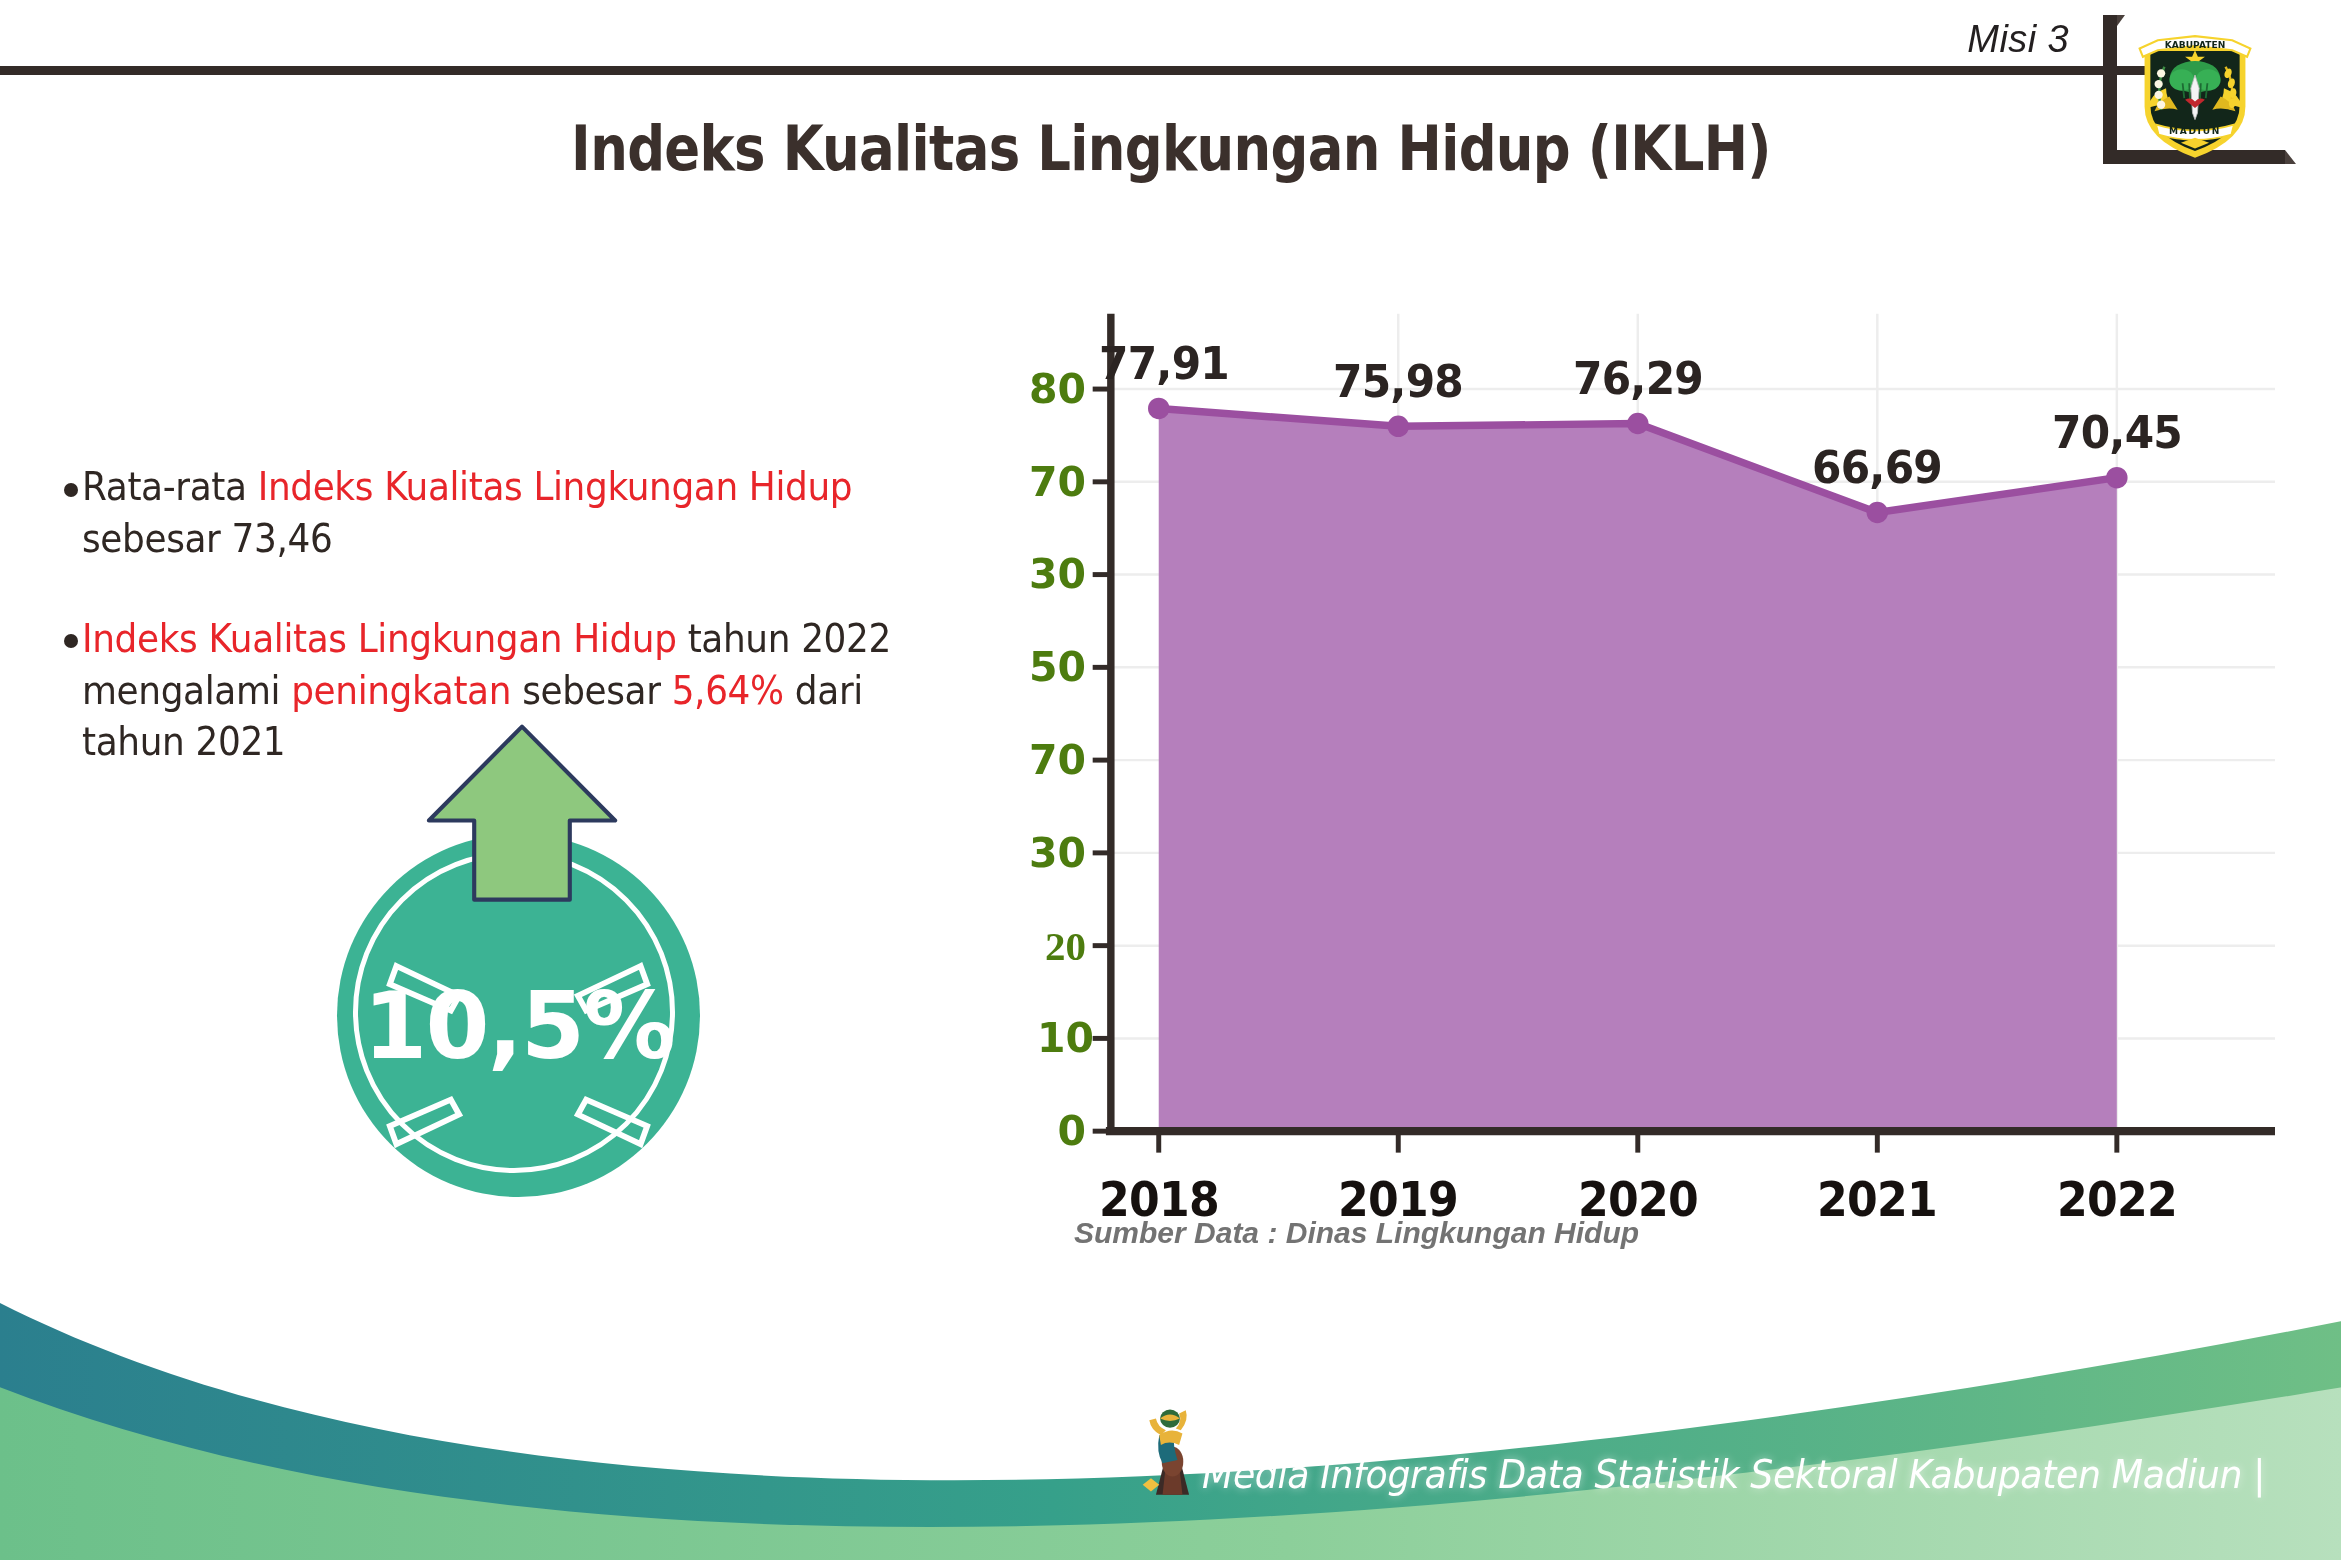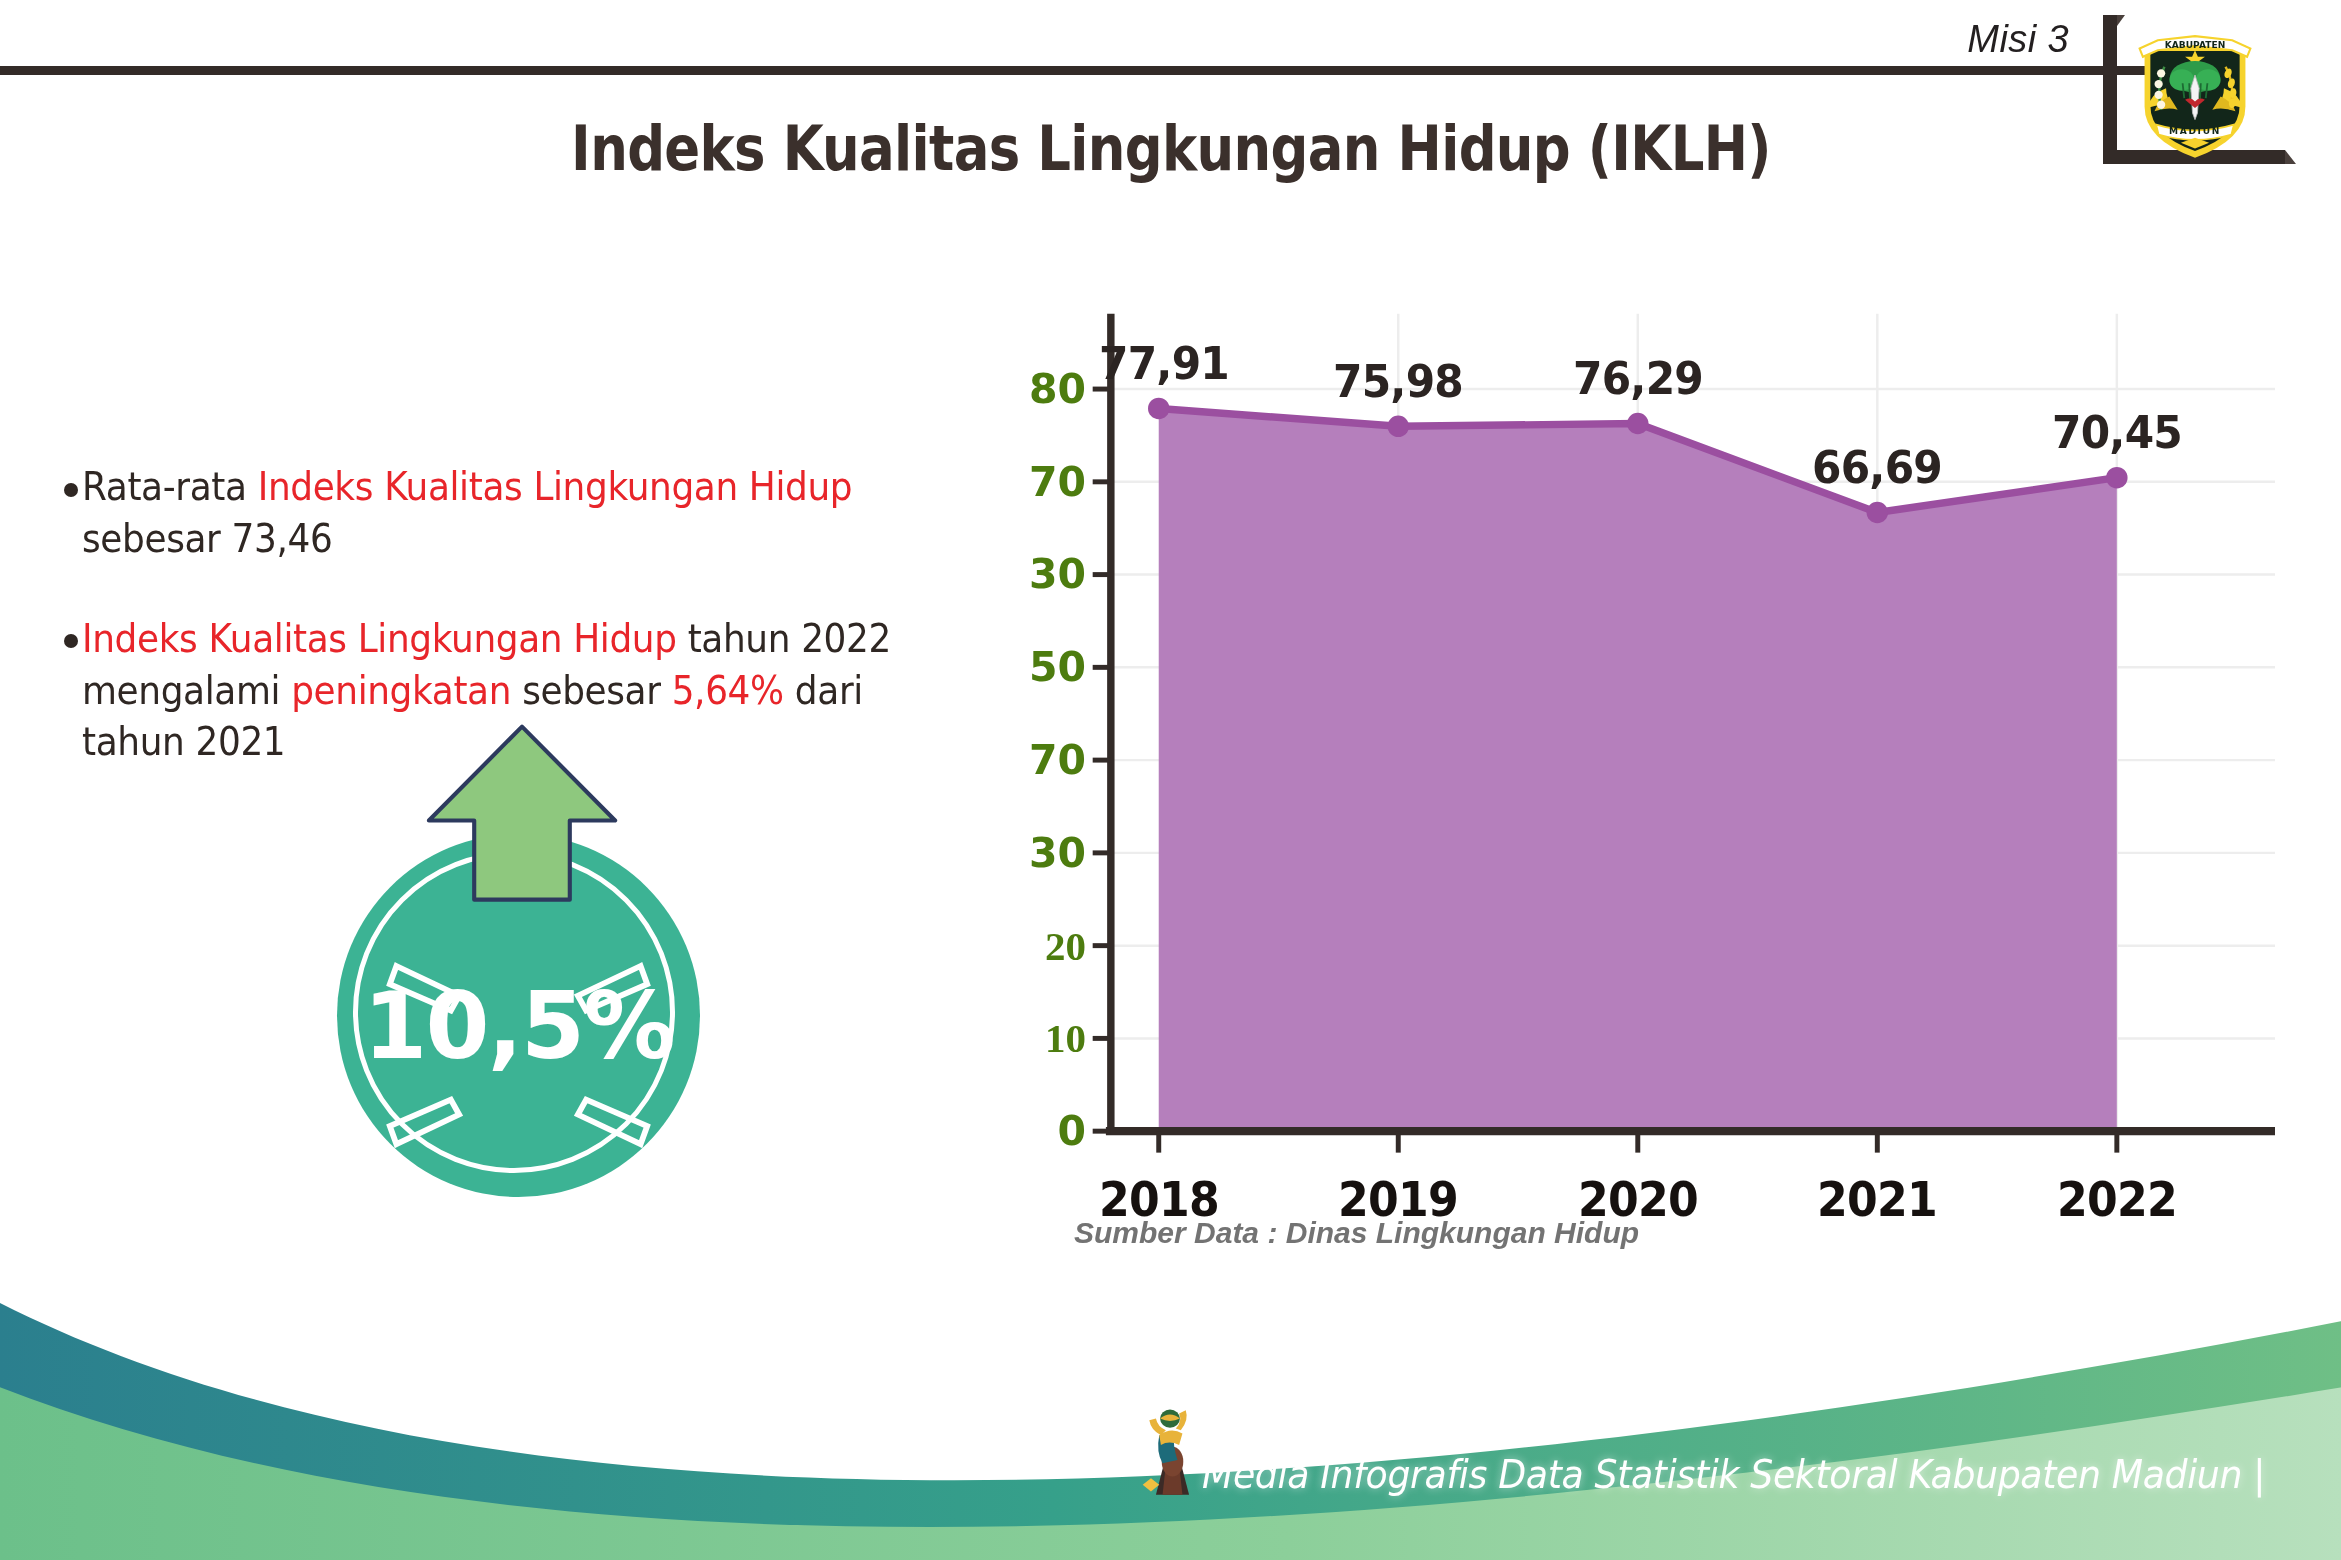--- a/index.html
+++ b/index.html
@@ -403,21 +403,21 @@
     <g id="xticks">
         <line x1="208" x2="208" y1="1010" y2="1036" stroke="#332b28" stroke-width="6"></line>
         <line x1="498.1098901098901" x2="498.1098901098901" y1="1010" y2="1036" stroke="#332b28" stroke-width="6"></line>
         <line x1="788.2197802197802" x2="788.2197802197802" y1="1010" y2="1036" stroke="#332b28" stroke-width="6"></line>
         <line x1="1078.3296703296703" x2="1078.3296703296703" y1="1010" y2="1036" stroke="#332b28" stroke-width="6"></line>
         <line x1="1368.4395604395604" x2="1368.4395604395604" y1="1010" y2="1036" stroke="#332b28" stroke-width="6"></line>
       </g>
   </svg>
   <div id="ylabels">
       <div class="ylabel" style="top: 834px; left: 0px; width: 99px;">0</div>
-      <div class="ylabel" style="top: 741px; left: 0px; width: 99px; font-family: Liberation Serif, serif;">10</div>
+      <div class="ylabel" style="top: 741px; left: 8px; width: 99px;">10</div>
       <div class="ylabel" style="top: 649px; left: 0px; width: 99px; font-family: Liberation Serif, serif;">20</div>
       <div class="ylabel" style="top: 556px; left: 0px; width: 99px;">30</div>
       <div class="ylabel" style="top: 463px; left: 0px; width: 99px;">70</div>
       <div class="ylabel" style="top: 370px; left: 0px; width: 99px;">50</div>
       <div class="ylabel" style="top: 277px; left: 0px; width: 99px;">30</div>
       <div class="ylabel" style="top: 185px; left: 0px; width: 99px;">70</div>
       <div class="ylabel" style="top: 92px; left: 0px; width: 99px;">80</div>
     </div>
   <div id="xlabels">
       <div class="xlabel" style="left: 172px; top: 874px;">2018</div>

